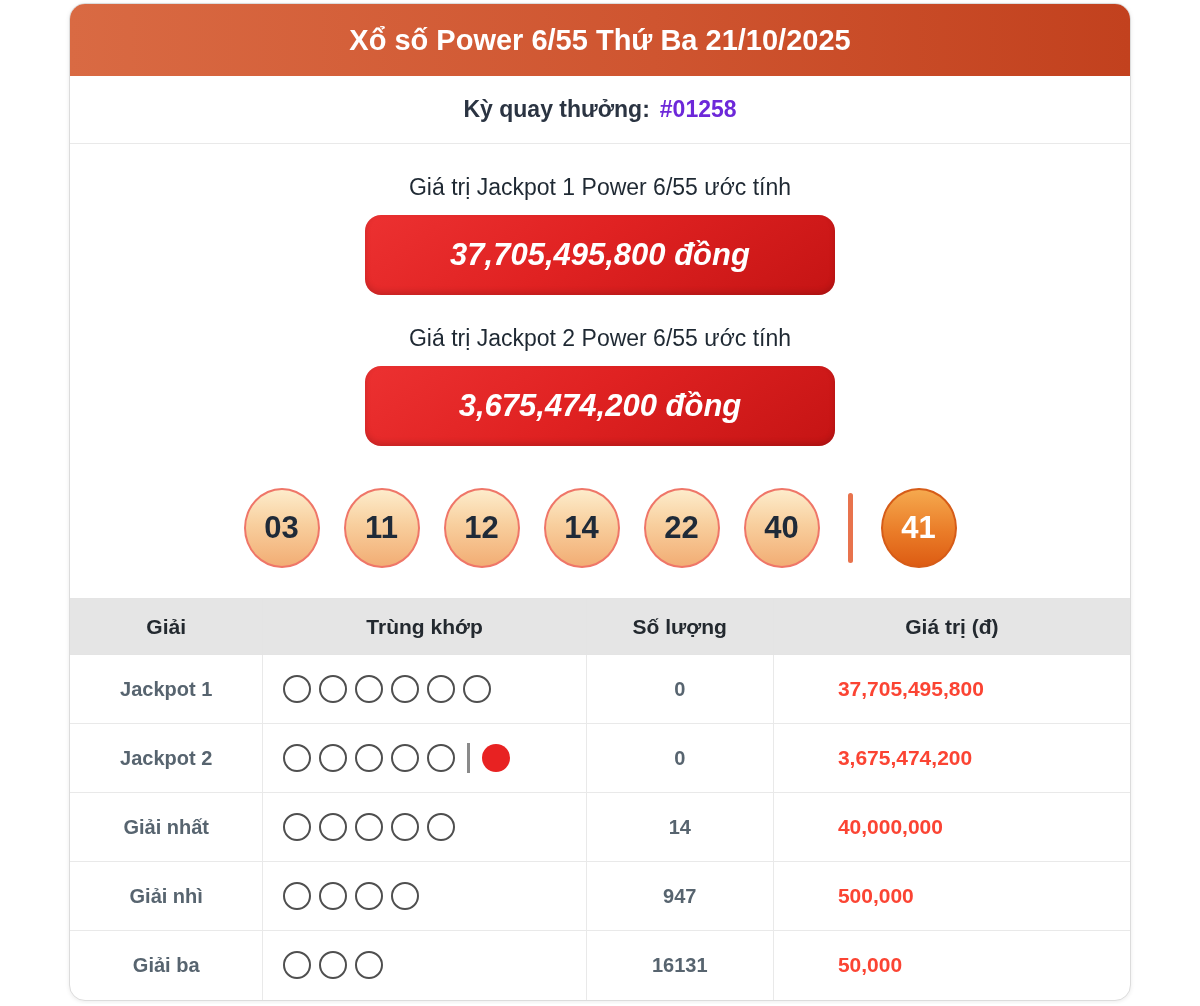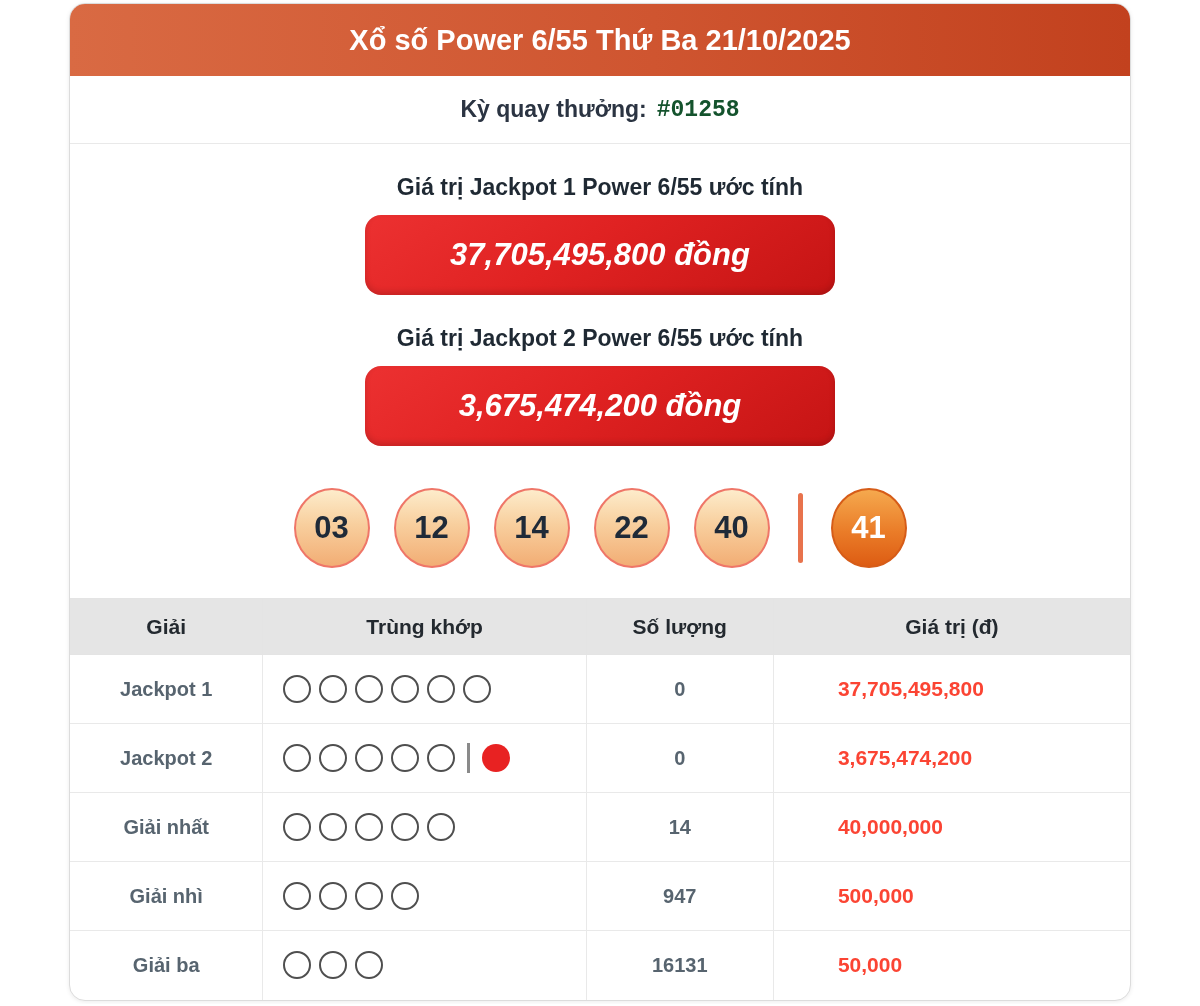--- a/index.html
+++ b/index.html
@@ -31,26 +31,26 @@
     height: 68px;
     display: flex;
     align-items: center;
     justify-content: center;
     gap: 10px;
     font-size: 23px;
     font-weight: bold;
     color: #2b3442;
     border-bottom: 1px solid #e9e9e9;
   }
-  .draw-id { color: #14532d; font-family: Liberation Mono, monospace; }
+  .draw-id { color: #6d28d9; }
   .jackpot-block { text-align: center; }
   .jackpot-label {
     margin-top: 30px;
     font-size: 23px;
-    font-weight: bold;
+    font-weight: normal;
     color: #1f2933;
   }
   .jackpot-btn {
     display: inline-flex;
     align-items: center;
     justify-content: center;
     margin-top: 14px;
     min-width: 470px;
     height: 80px;
     padding: 0 52px;
@@ -185,20 +185,21 @@
     <div class="jackpot-btn">37,705,495,800 đồng</div>
   </div>
 
   <div class="jackpot-block">
     <div class="jackpot-label">Giá trị Jackpot 2 Power 6/55 ước tính</div>
     <div class="jackpot-btn">3,675,474,200 đồng</div>
   </div>
 
   <div class="balls-row">
       <div class="ball">03</div>
+      <div class="ball">11</div>
       <div class="ball">12</div>
       <div class="ball">14</div>
       <div class="ball">22</div>
       <div class="ball">40</div>
       <div class="ball-sep"></div>
       <div class="ball power">41</div>
     </div>
 
   <table class="prize-table">
     <colgroup>

